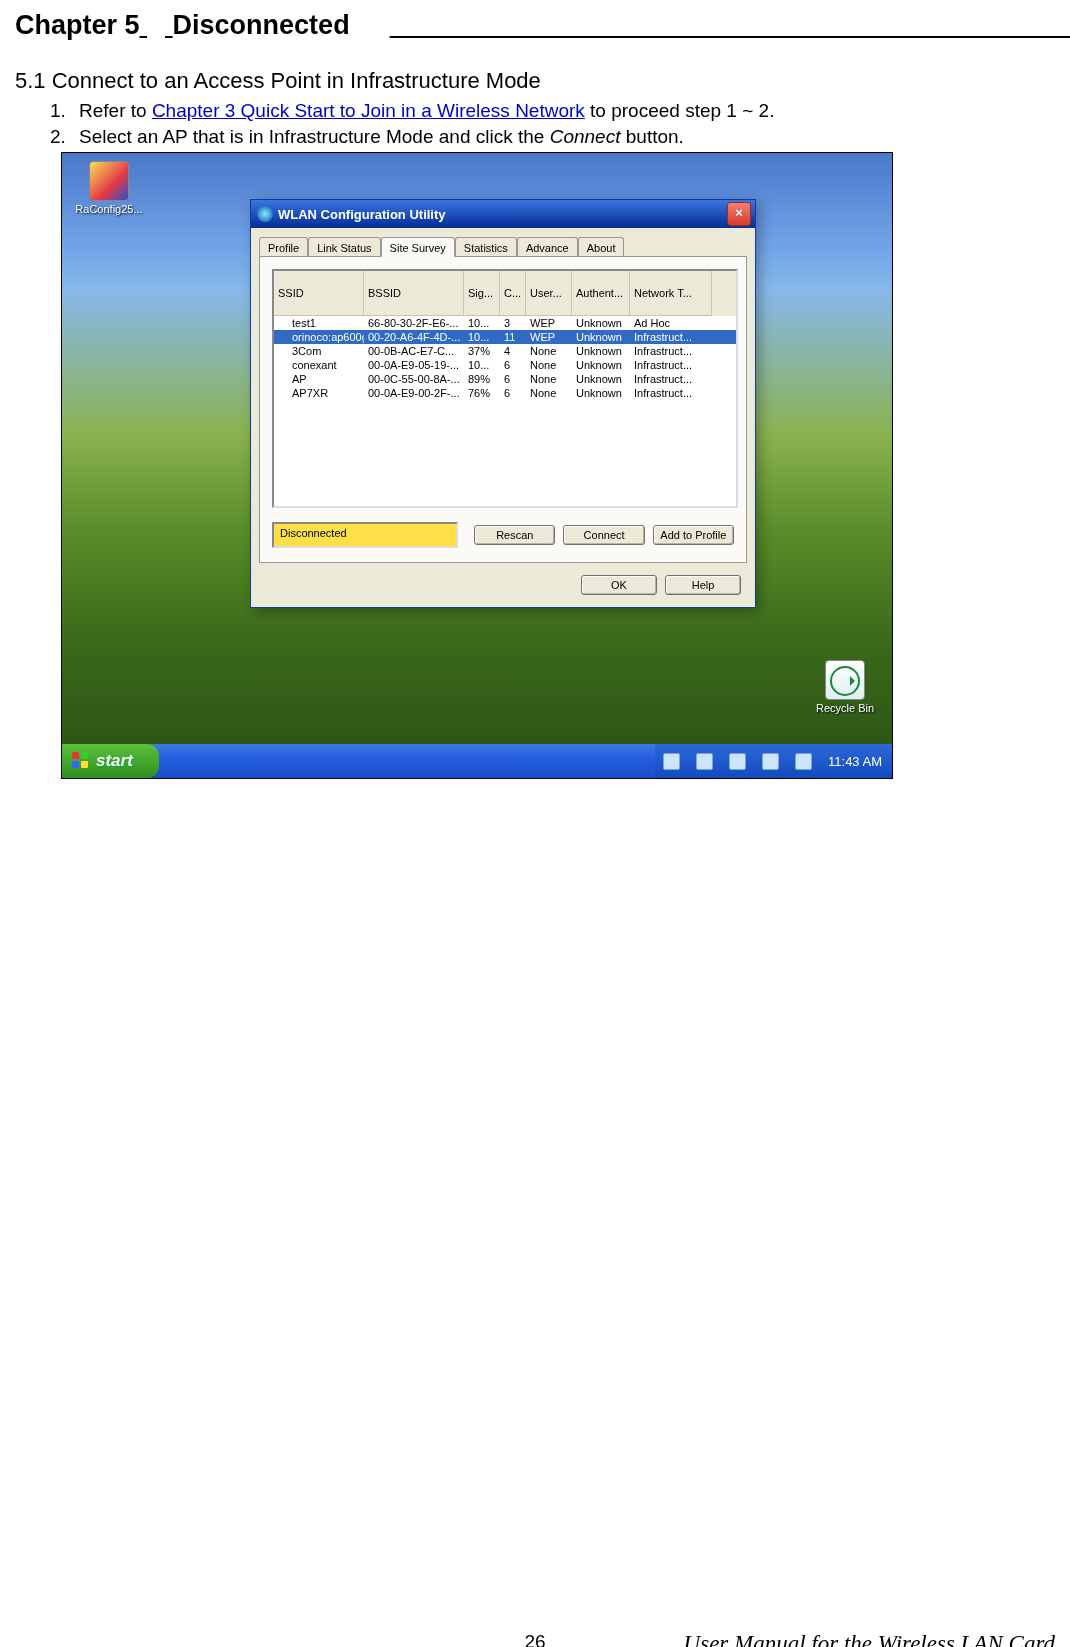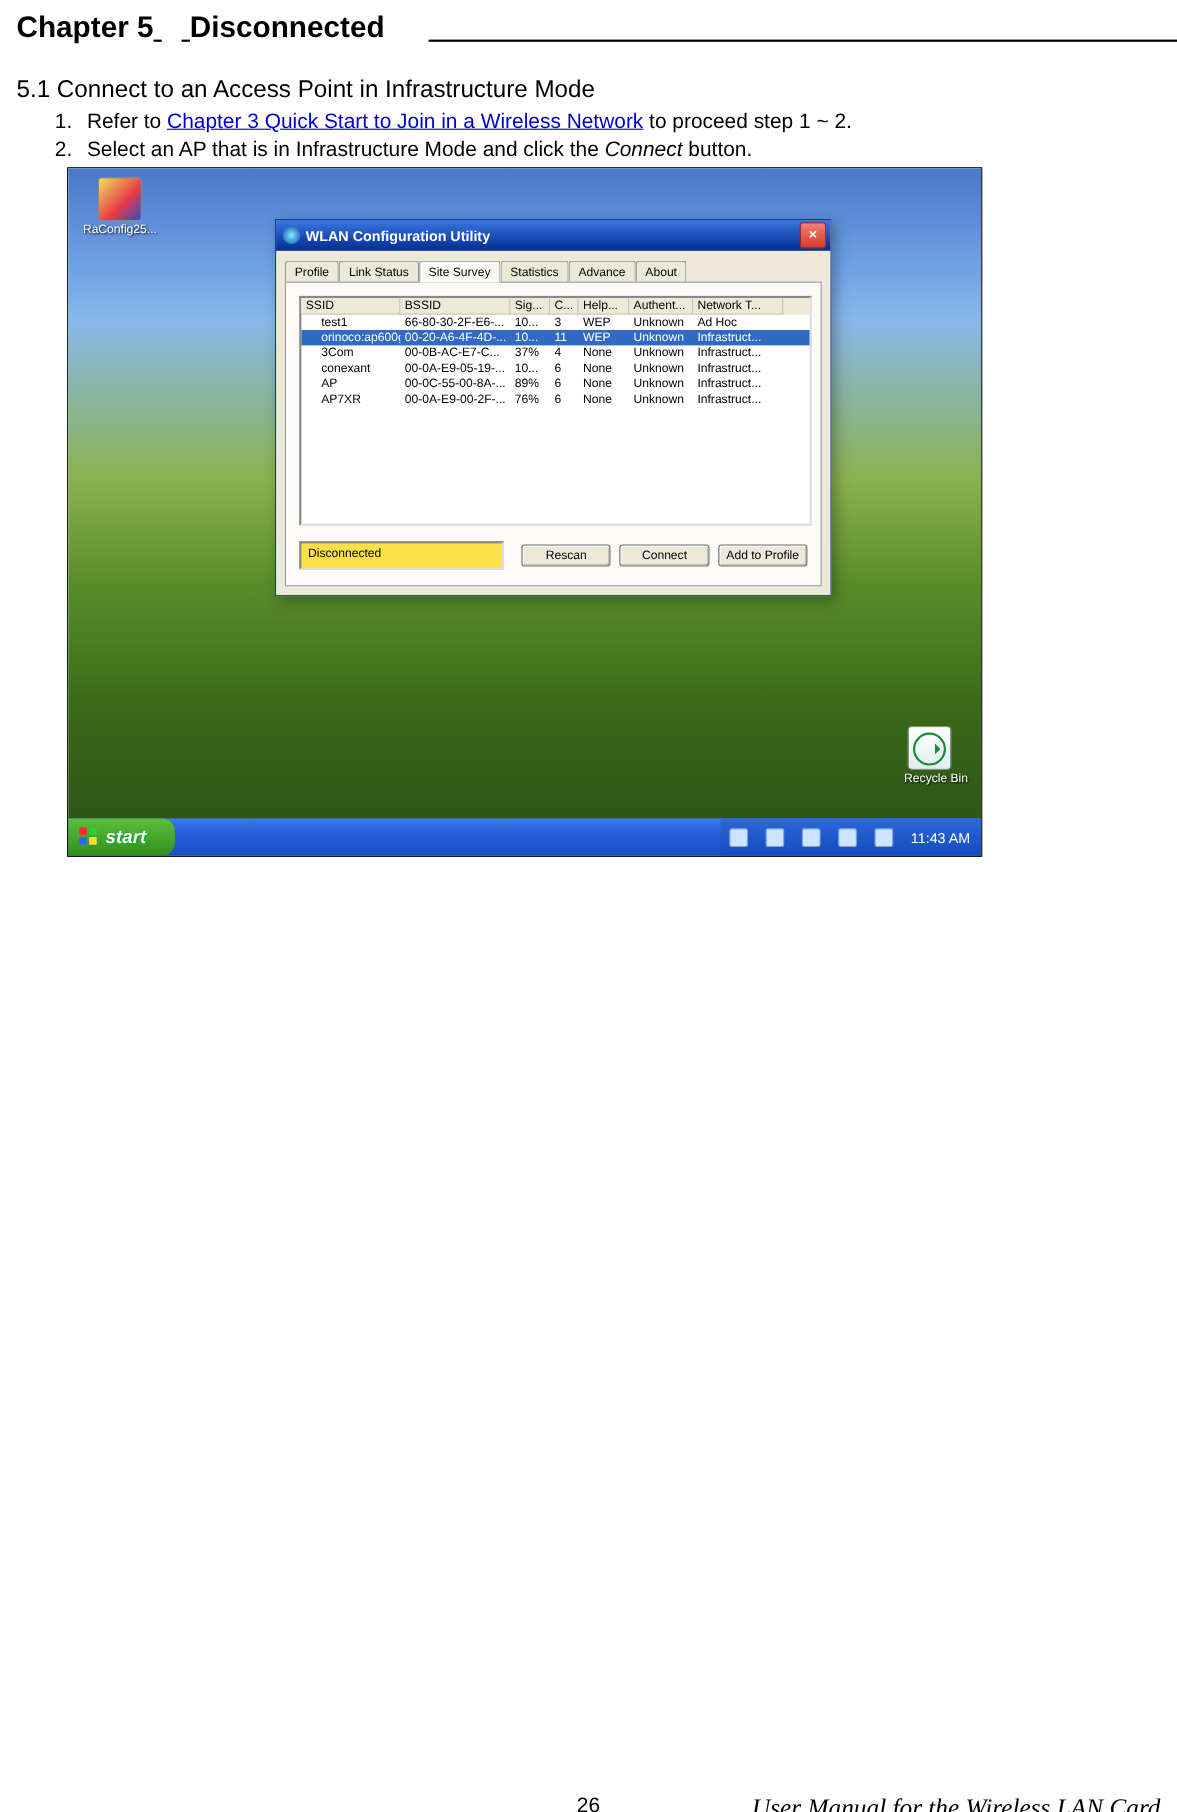--- a/index.html
+++ b/index.html
@@ -59,21 +59,21 @@
     color: #fff;
     font-size: 11px;
     text-shadow: 1px 1px 2px #000;
   }
   .desk-icon .ibox {
     width: 38px; height: 38px; margin: 0 auto 2px;
     border: 1px solid #888; border-radius: 4px;
   }
   .raicon { left: 12px; top: 8px; }
   .raicon .ibox { background: linear-gradient(135deg,#f6e05a,#e63946 60%,#2a4dd0); }
-  .recyclebin { right: 12px; bottom: 64px; text-align: right; }
+  .recyclebin { right: 12px; bottom: 64px; }
   .recyclebin .ibox { background: linear-gradient(#fff,#dfeef0); }
   .recycle-glyph {
     width: 26px; height: 26px; margin: 5px auto 0;
     border: 2px solid #1a8a3a; border-radius: 50%;
     position: relative;
   }
   .recycle-glyph::before {
     content:""; position:absolute; right:-2px; top:8px;
     border: 5px solid transparent; border-left-color:#1a8a3a;
   }
@@ -138,21 +138,21 @@
     margin:0 8px 8px; border:1px solid #919b9c;
     background:#fbfaf7; padding:12px 12px 14px; position:relative;
   }
   .listview {
     border:2px inset #dcdcdc; background:#fff; font-size:11px;
     width:100%;
   }
   .lv-head { display:flex; background:#ece9d8; }
   .lv-head div {
     border-right:1px solid #c8c4b8; border-bottom:1px solid #c8c4b8;
-    padding:1px 4px; box-sizing:border-box; font-size:11px;
+    padding:16px 4px; box-sizing:border-box; font-size:11px;
     overflow:hidden; white-space:nowrap;
   }
   .lv-body { height: 190px; }
   .lv-row { display:flex; }
   .lv-row div {
     padding:1px 4px; box-sizing:border-box;
     overflow:hidden; white-space:nowrap; font-size:11px;
   }
   .lv-row.selected { background:#316ac5; color:#fff; }
   .c-ssid{width:90px; padding-left:18px !important;}
@@ -245,21 +245,21 @@
       <div class="tab">About</div>
     </div>
 
     <div class="tab-panel">
       <div class="listview">
         <div class="lv-head">
           <div class="c-ssid">SSID</div>
           <div class="c-bssid">BSSID</div>
           <div class="c-sig">Sig...</div>
           <div class="c-ch">C...</div>
-          <div class="c-enc">Help...</div>
+          <div class="c-enc">User...</div>
           <div class="c-auth">Authent...</div>
           <div class="c-net">Network T...</div>
         </div>
         <div class="lv-body" id="lv-body">
             <div class="lv-row">
               <div class="c-ssid">test1</div>
               <div class="c-bssid">66-80-30-2F-E6-...</div>
               <div class="c-sig">10...</div>
               <div class="c-ch">3</div>
               <div class="c-enc">WEP</div>
@@ -316,20 +316,24 @@
 
       <div class="bottom-row">
         <div class="status-box">Disconnected</div>
         <div style="flex:1"></div>
         <div class="xp-btn">Rescan</div>
         <div class="xp-btn">Connect</div>
         <div class="xp-btn">Add to Profile</div>
       </div>
     </div>
 
+    <div class="dialog-footer">
+      <div class="xp-btn" style="width:74px">OK</div>
+      <div class="xp-btn" style="width:74px">Help</div>
+    </div>
   </div>
 
   <div class="taskbar">
     <div class="start-btn">
       <div class="start-flag">
         <span class="r"></span>
           <span class="g"></span>
           <span class="b"></span>
           <span class="y"></span>
       </div>

